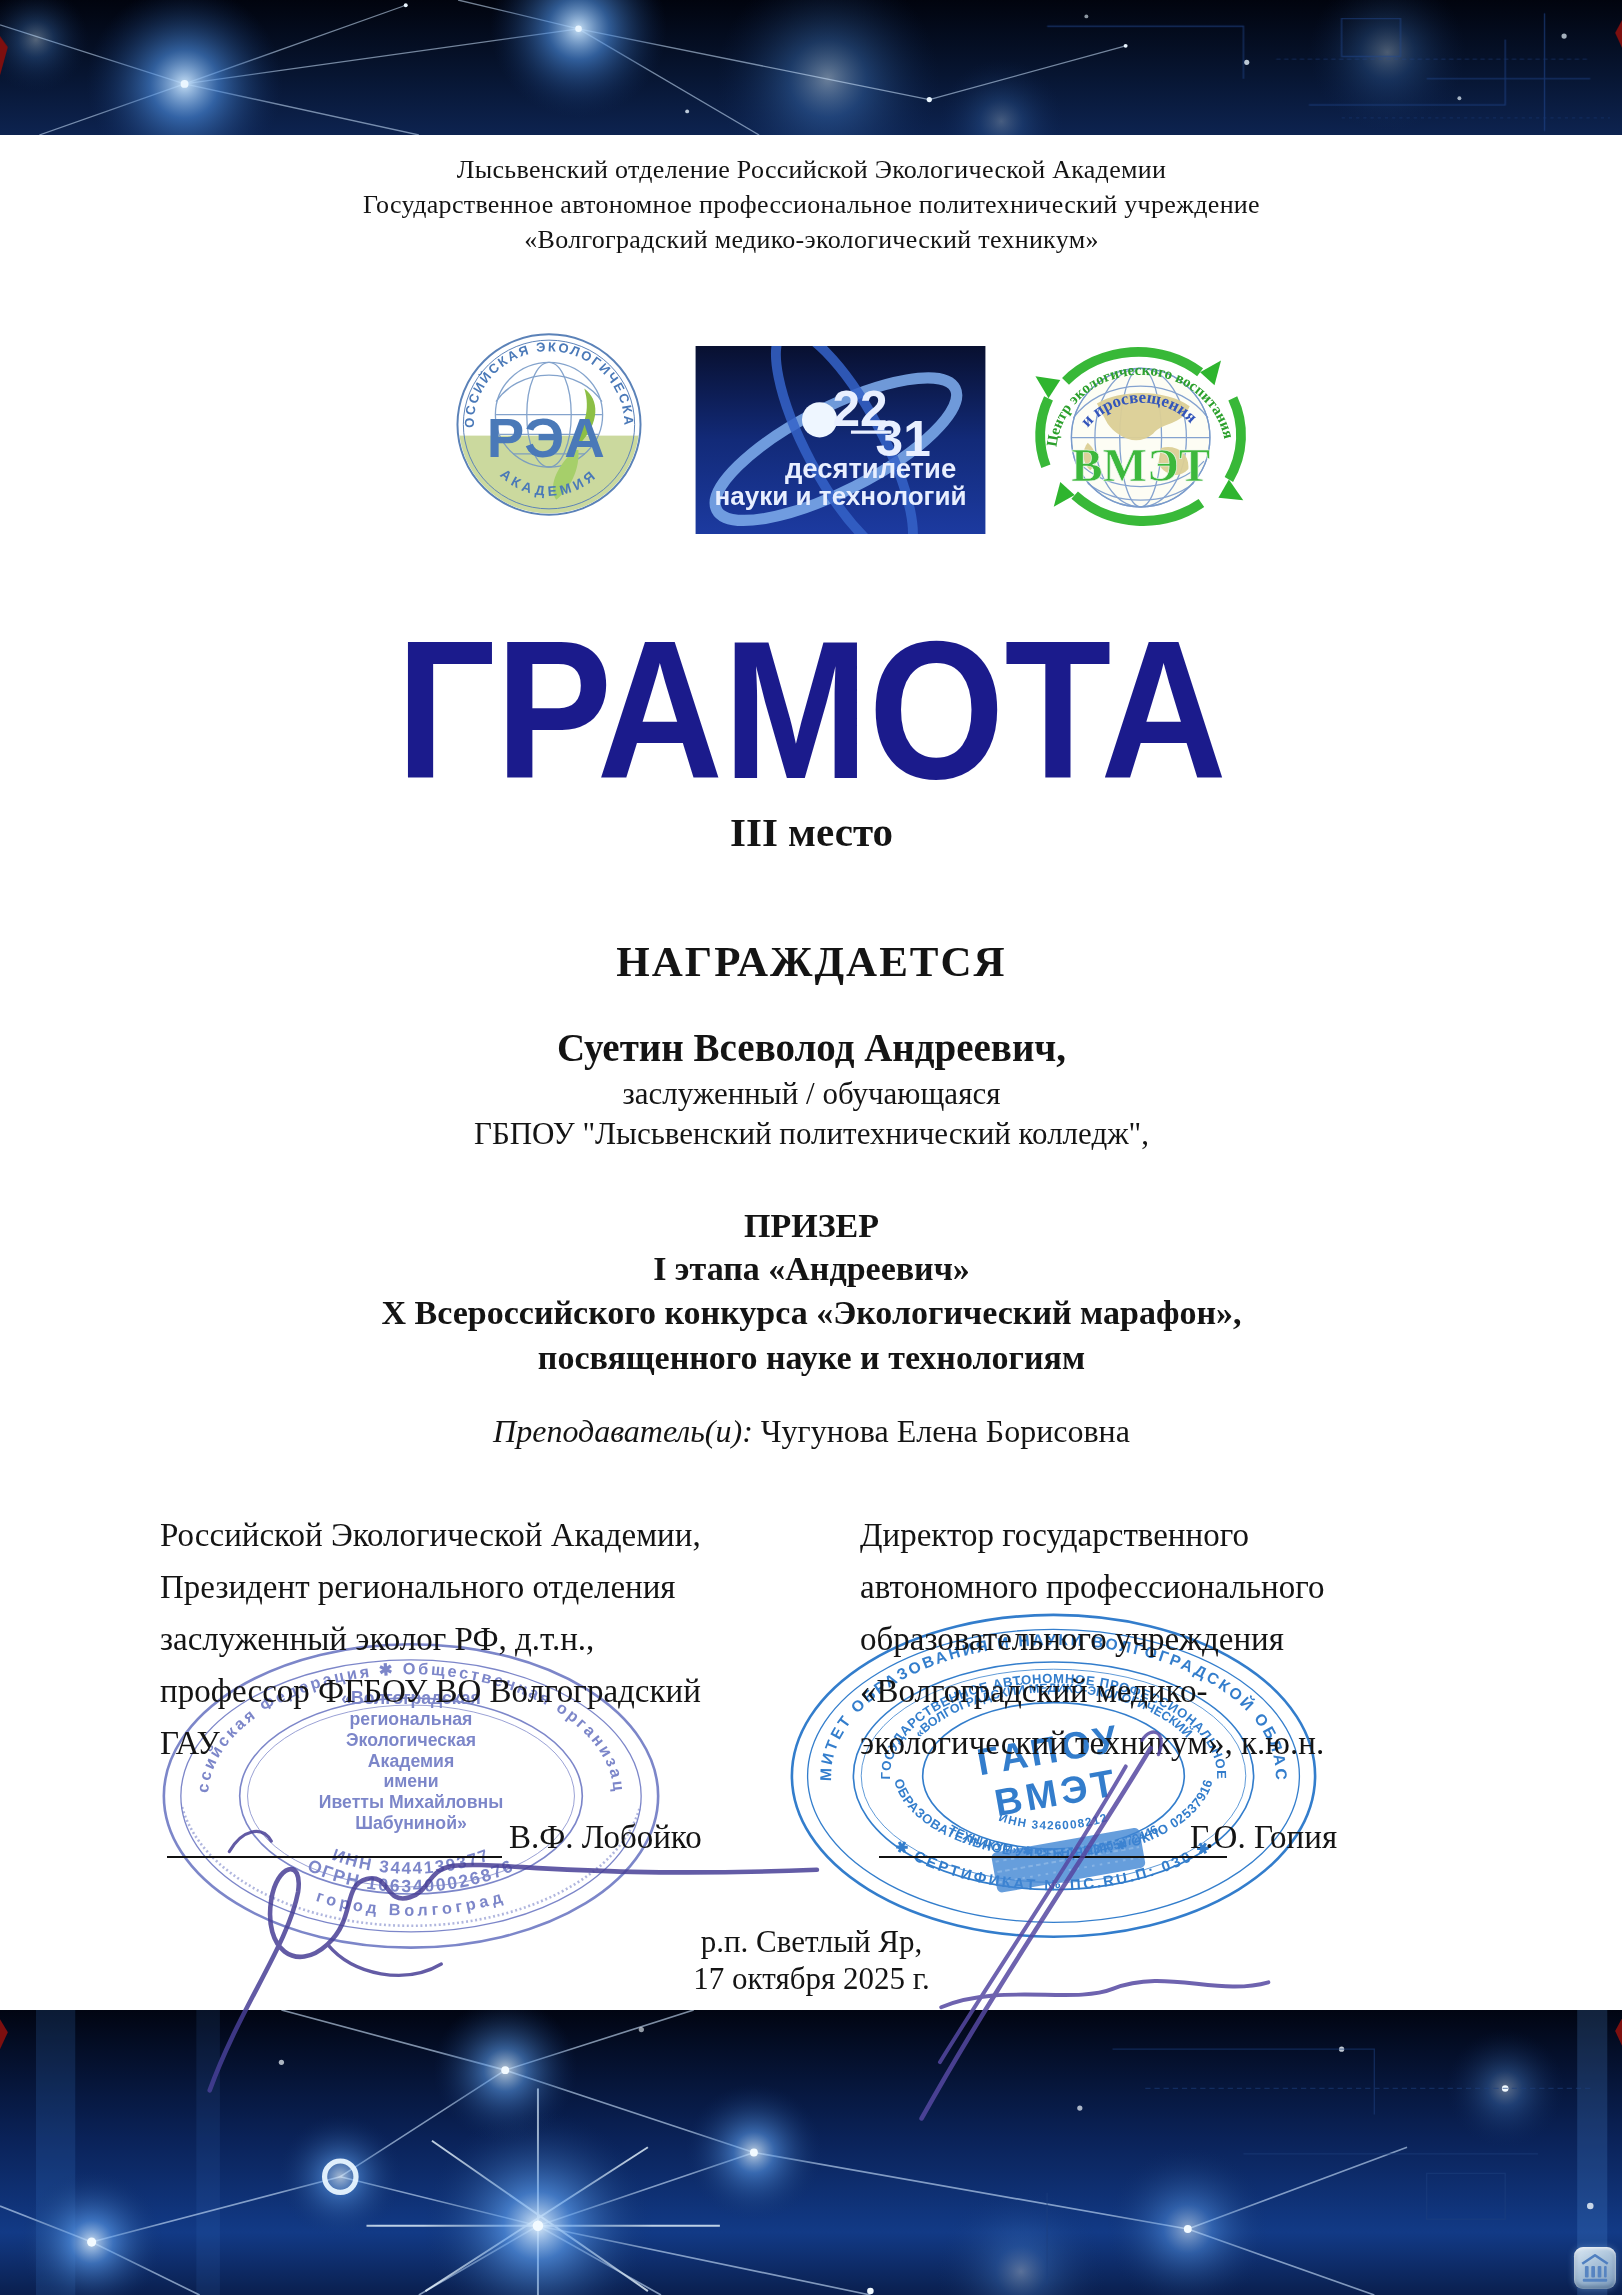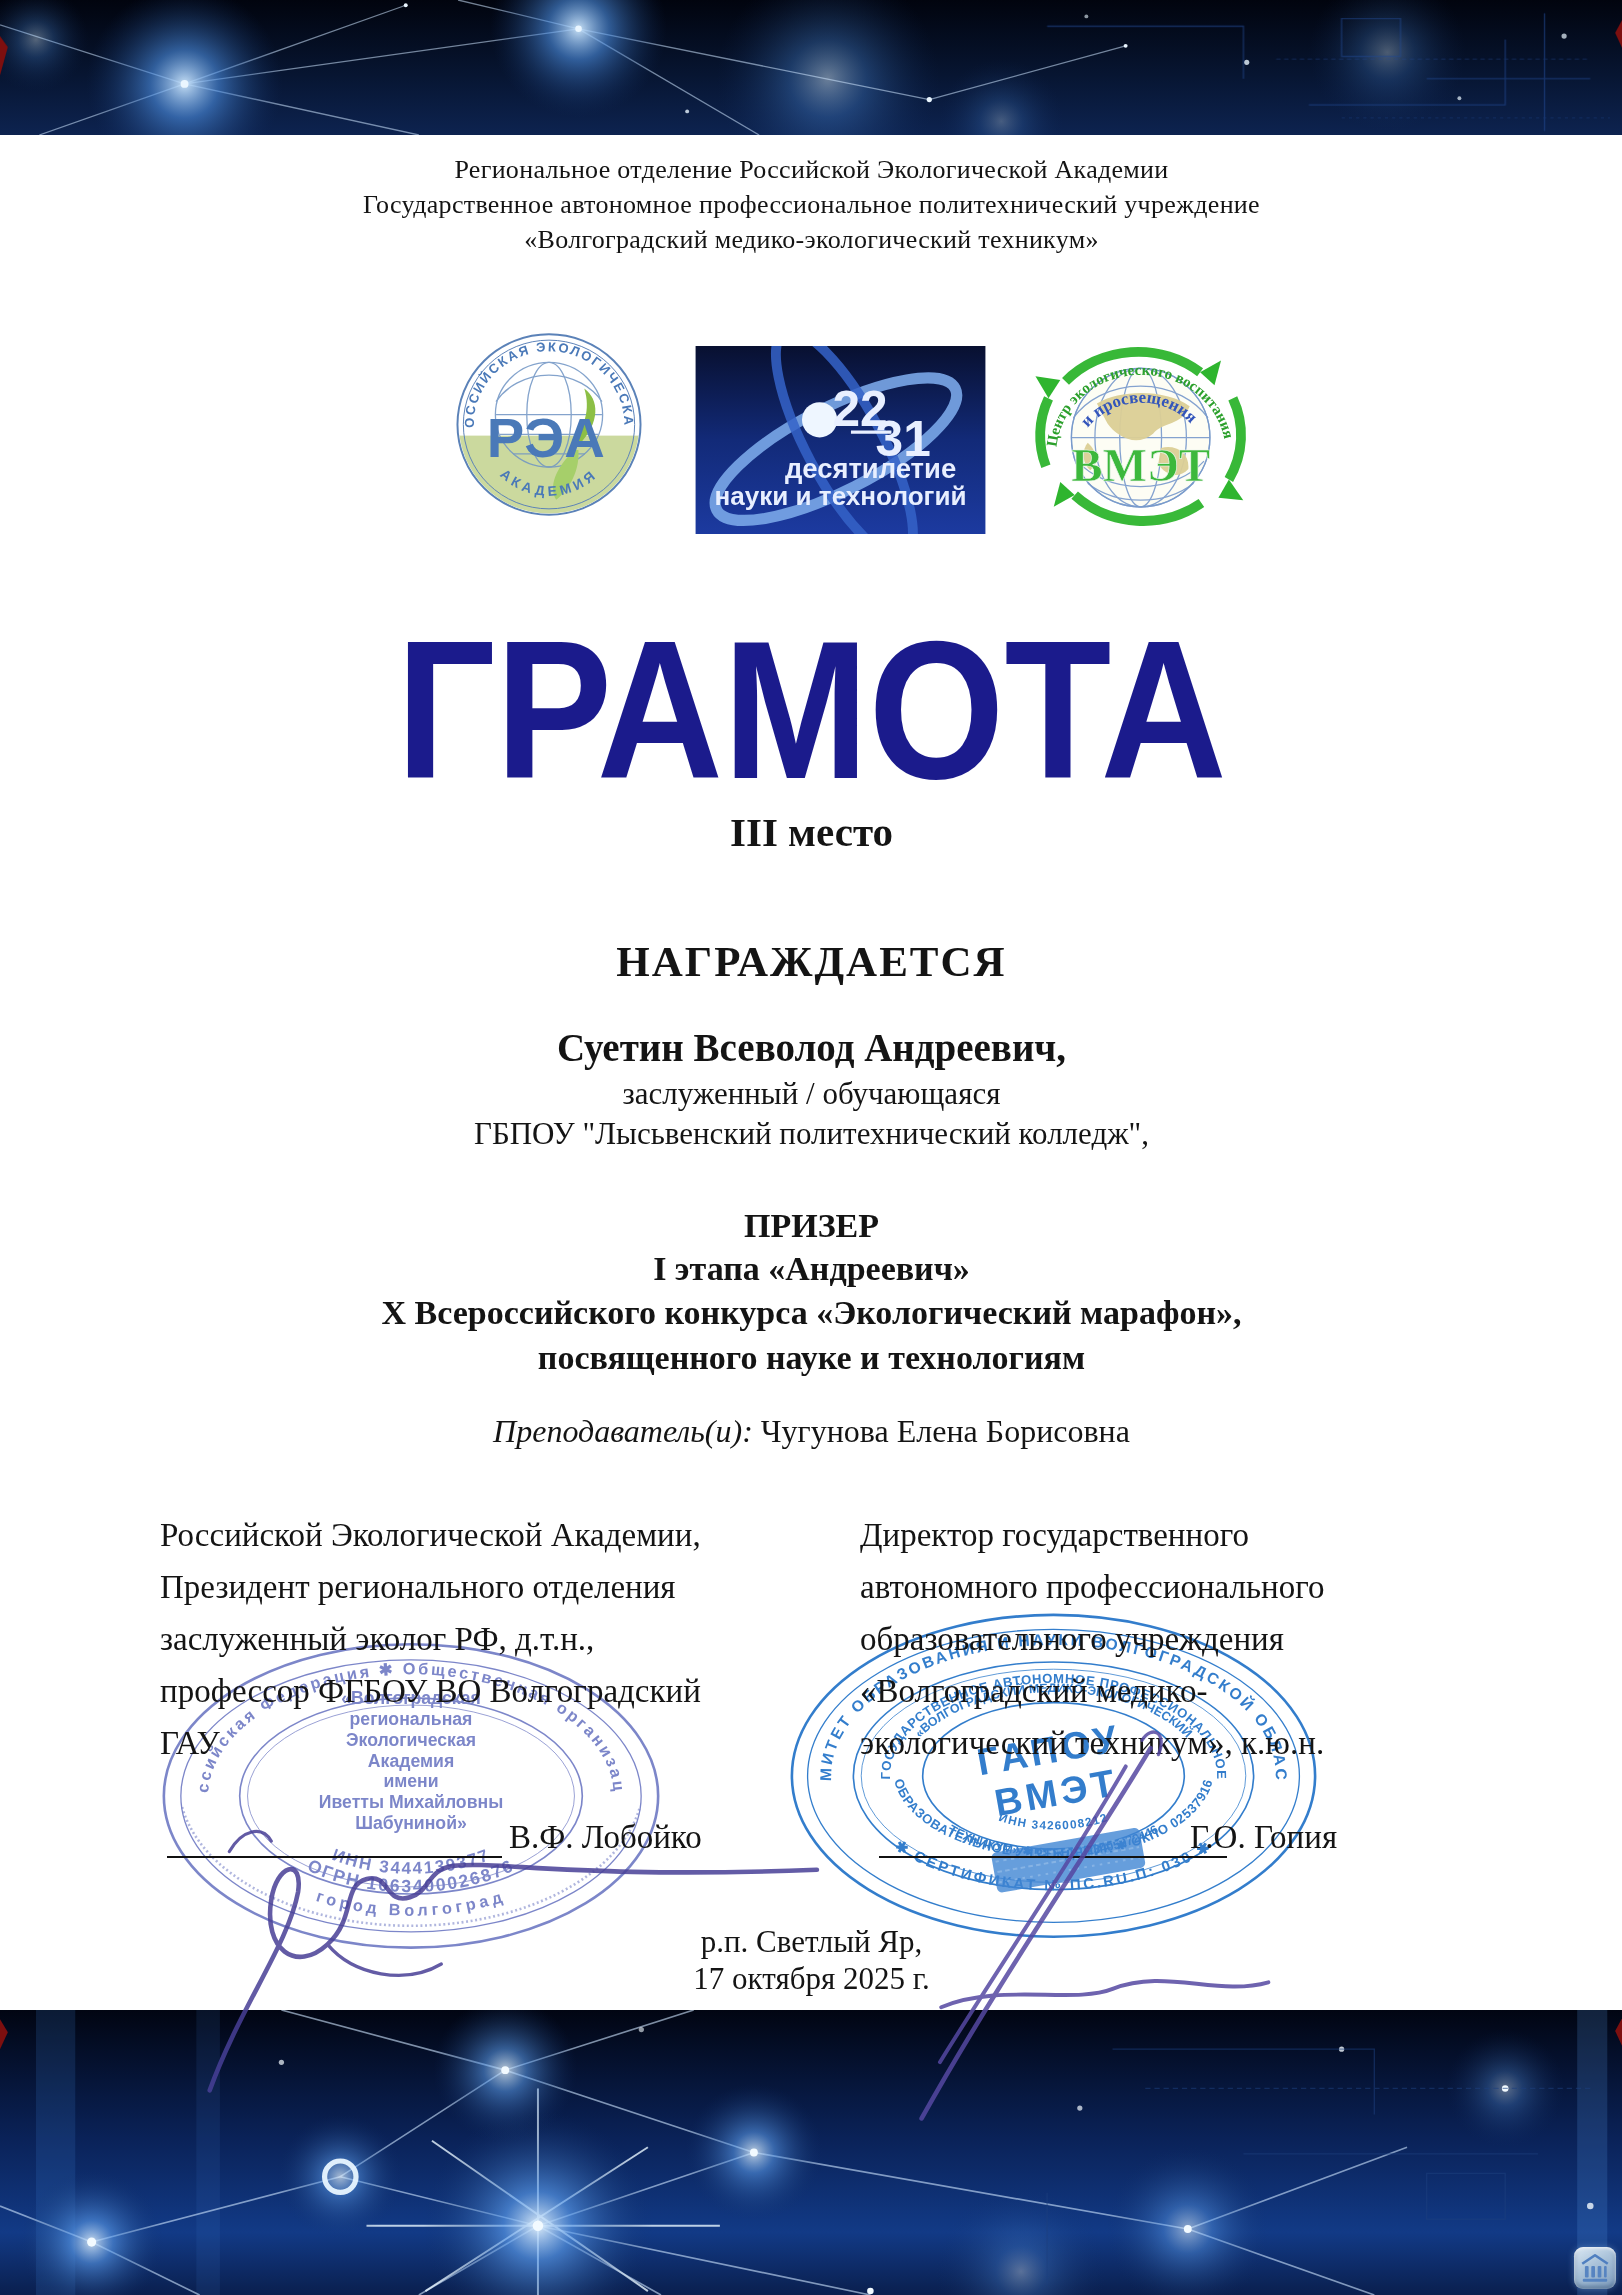--- a/index.html
+++ b/index.html
@@ -80,21 +80,21 @@
         <line x1="2180" y1="120" x2="2430" y2="120"></line>
       <line x1="1950" y1="90" x2="2430" y2="90" stroke-dasharray="7 5" opacity=".6"></line>
       <line x1="2050" y1="180" x2="2460" y2="180" stroke-dasharray="5 6" opacity=".5"></line>
       <line x1="2360" y1="20" x2="2360" y2="200"></line>
     </g>
     <polygon points="0,55 12,72 0,115" fill="#7d0f0f"></polygon>
     <polygon points="2480,28 2468,50 2480,76" fill="#7d0f0f"></polygon>
   </svg>
 
   <div class="abs ctr hdr" style="top:152px;">
-    <div>Региональное отделение Российской Экологической Академии</div>
+    <div>Лысьвенский отделение Российской Экологической Академии</div>
     <div>Государственное автономное профессиональное политехнический учреждение</div>
     <div>«Волгоградский медико-экологический техникум»</div>
   </div>
 
   <svg class="abs" style="left:450px;top:331px;" width="198" height="187" viewBox="0 0 302 286">
     <defs>
       <path id="reaTop" d="M 36,143 A 115,112 0 0 1 266,143"></path>
       <path id="reaBot" d="M 46,150 A 105,102 0 0 0 256,150"></path>
       <clipPath id="reaClip">
           <ellipse cx="151" cy="143" rx="138" ry="136"></ellipse>

